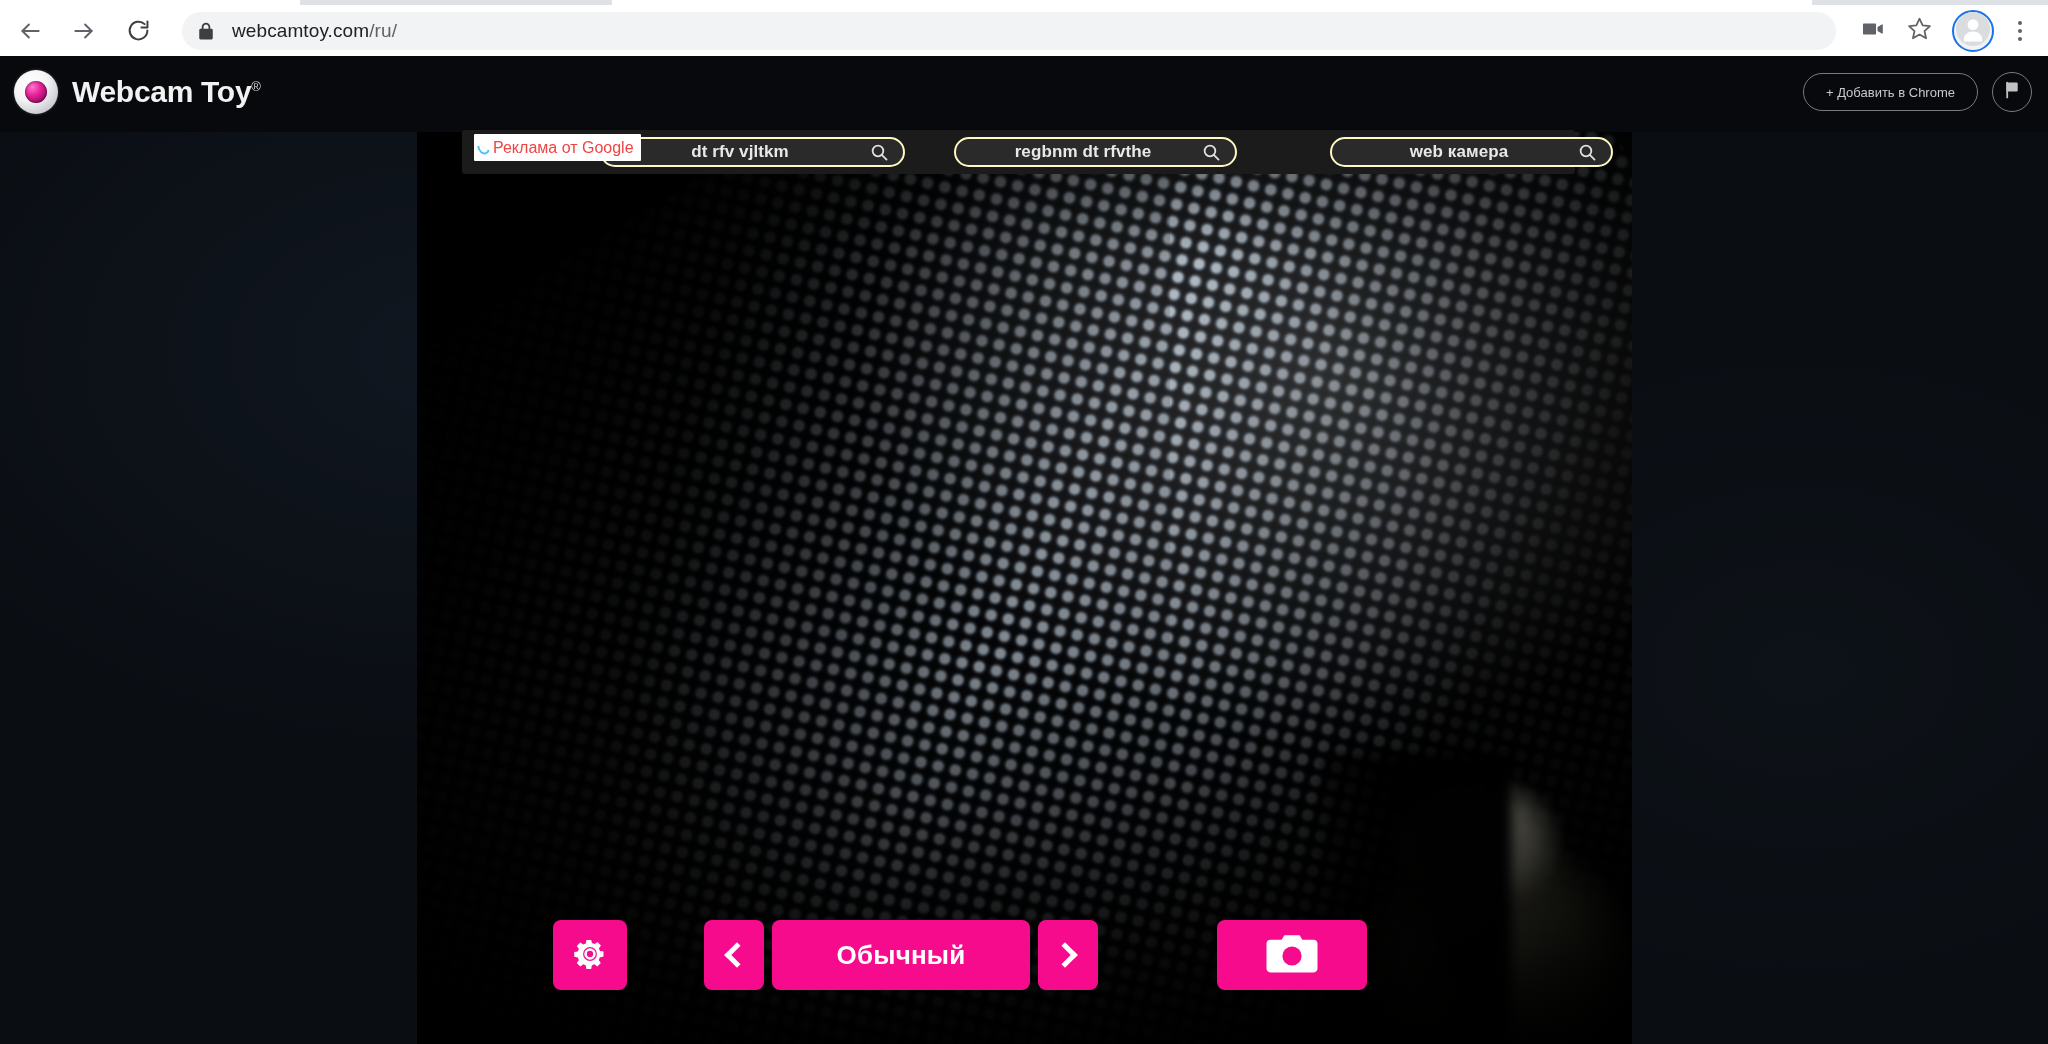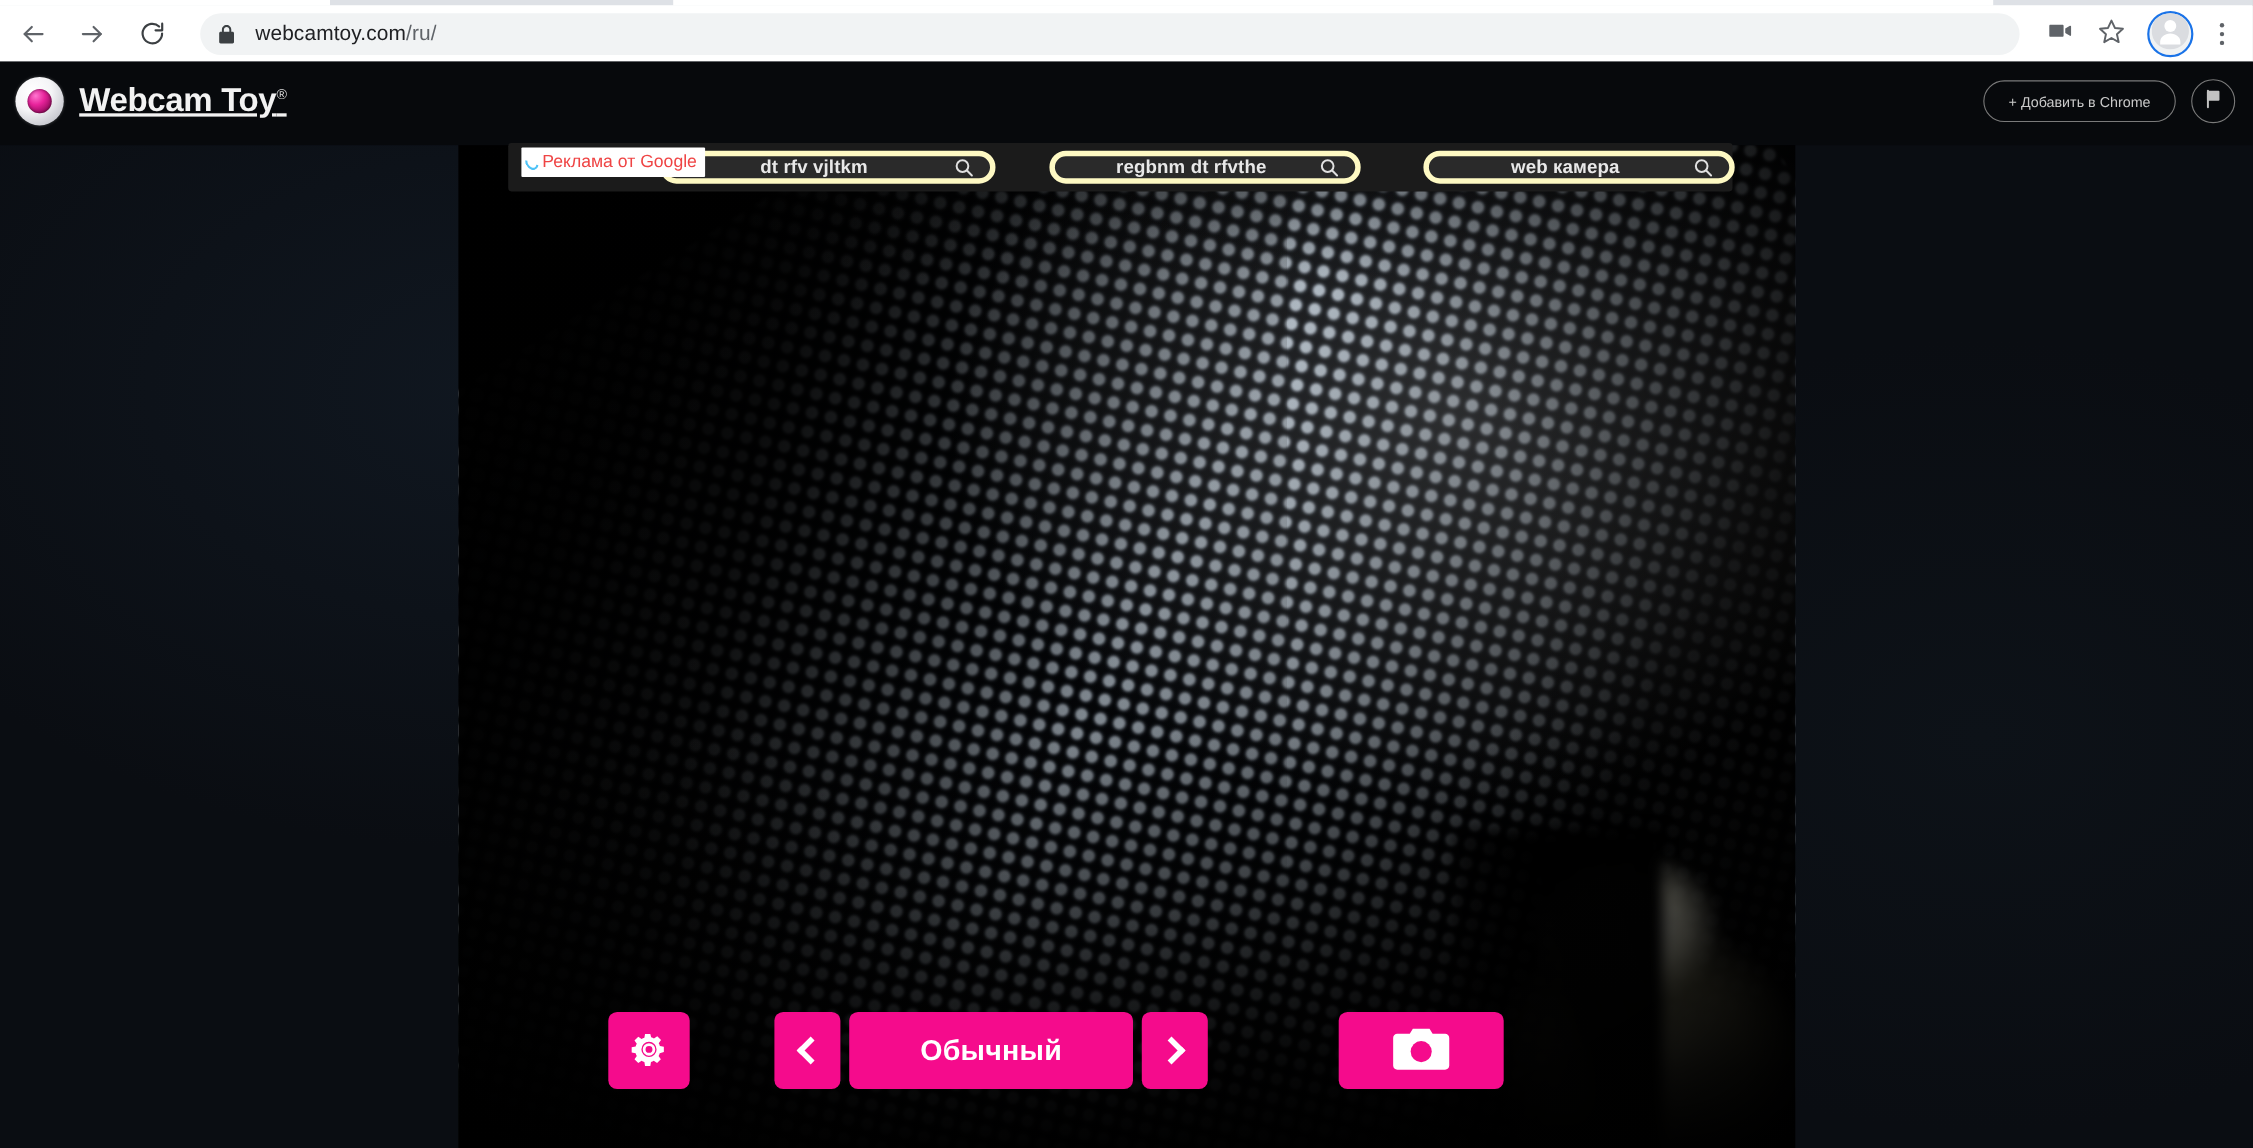--- a/index.html
+++ b/index.html
@@ -90,21 +90,21 @@
     display:flex; align-items:center; justify-content:center;
     box-shadow:0 0 3px rgba(255,255,255,.25);
   }
   #brand-lens{
     width:22px; height:22px; border-radius:50%;
     background:radial-gradient(circle at 34% 28%, #ff77d0 0%, #e8239b 38%, #9c0d63 75%, #4c0530 100%);
     box-shadow:inset 0 0 3px rgba(0,0,0,.6);
   }
   #brand-text{
     font-size:30px; font-weight:bold; color:#f2f2f2;
-    letter-spacing:-.3px; position:relative; white-space:nowrap;text-decoration:underline;
+    letter-spacing:-.3px; position:relative; white-space:nowrap;
   }
   #brand-reg{ font-size:13px; vertical-align:super; color:#d8d8d8; font-weight:normal; }
 
   
   #ad-strip{
     position:absolute; left:462px; top:74px; width:1113px; height:44px;
     background:#1b1b1b; border-radius:3px;
     display:flex; align-items:center; z-index:25;
   }
   #ad-label{
@@ -114,34 +114,34 @@
     display:flex; align-items:center; gap:4px;
     white-space:nowrap; border-radius:1px; z-index:2;
   }
   #ad-label .g-swirl{
     width:11px; height:14px; flex:0 0 auto;
     border:2px solid #4fc3f7; border-radius:50%;
     border-right-color:transparent; border-top-color:transparent;
     transform:rotate(-35deg);
   }
   .ad-pill{
-    position:absolute; height:30px; border:5px solid #fef9c3;
+    position:absolute; height:30px; border:2px solid #fef9c3;
     background:#2a2a2a; border-radius:16px;
     display:flex; align-items:center; justify-content:space-between;
     padding:0 14px 0 18px; cursor:pointer;
   }
   .ad-pill-text{
     flex:1 1 auto; text-align:center; color:#e8e8e8;
     font-size:17px; font-weight:bold; white-space:nowrap;
     padding-right:10px; letter-spacing:.1px;
   }
   .ad-mag{ flex:0 0 auto; display:flex; }
   #ad-pill-0{ left:138px; width:305px; }
   #ad-pill-1{ left:492px; width:283px; }
-  #ad-pill-2{ left:832px; width:283px; }
+  #ad-pill-2{ left:868px; width:283px; }
 
   
   #header-right{
     position:absolute; right:16px; top:16px;
     display:flex; align-items:center; gap:14px; z-index:26;
   }
   #add-chrome-btn{
     height:38px; padding:0 22px; border:1px solid #7a7a7a;
     border-radius:19px; background:transparent;
     color:#c9c9c9; font-size:13px; white-space:nowrap;

